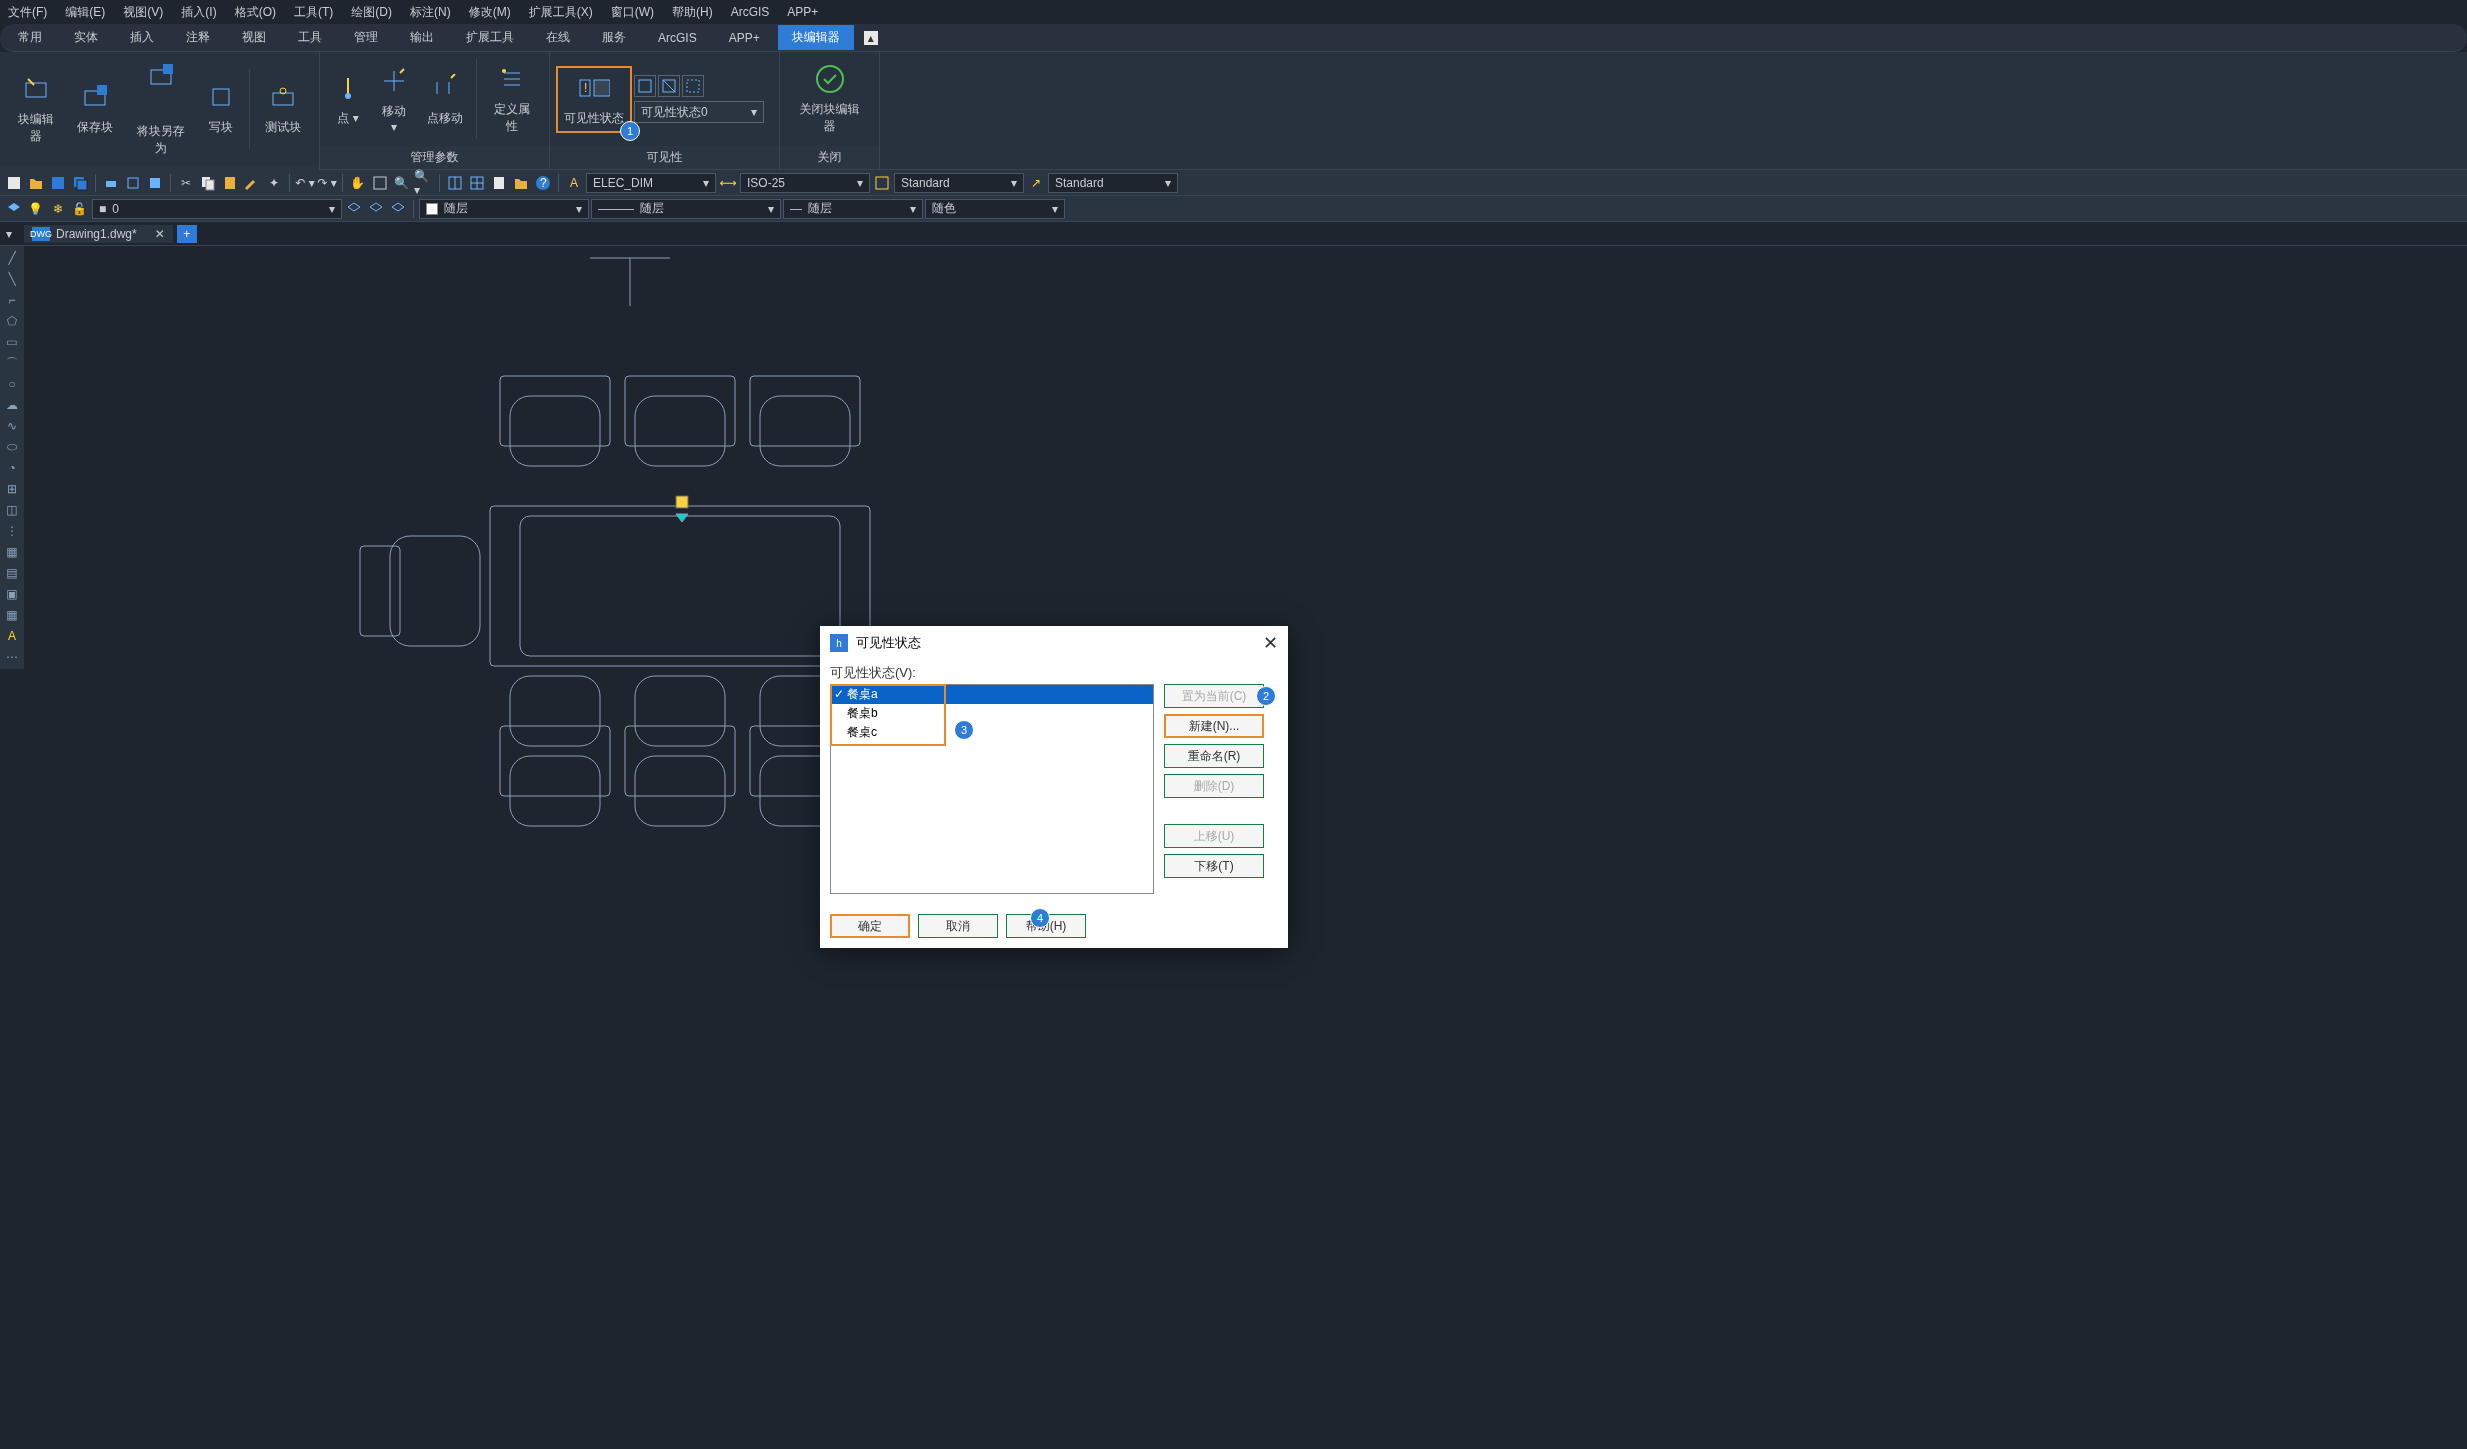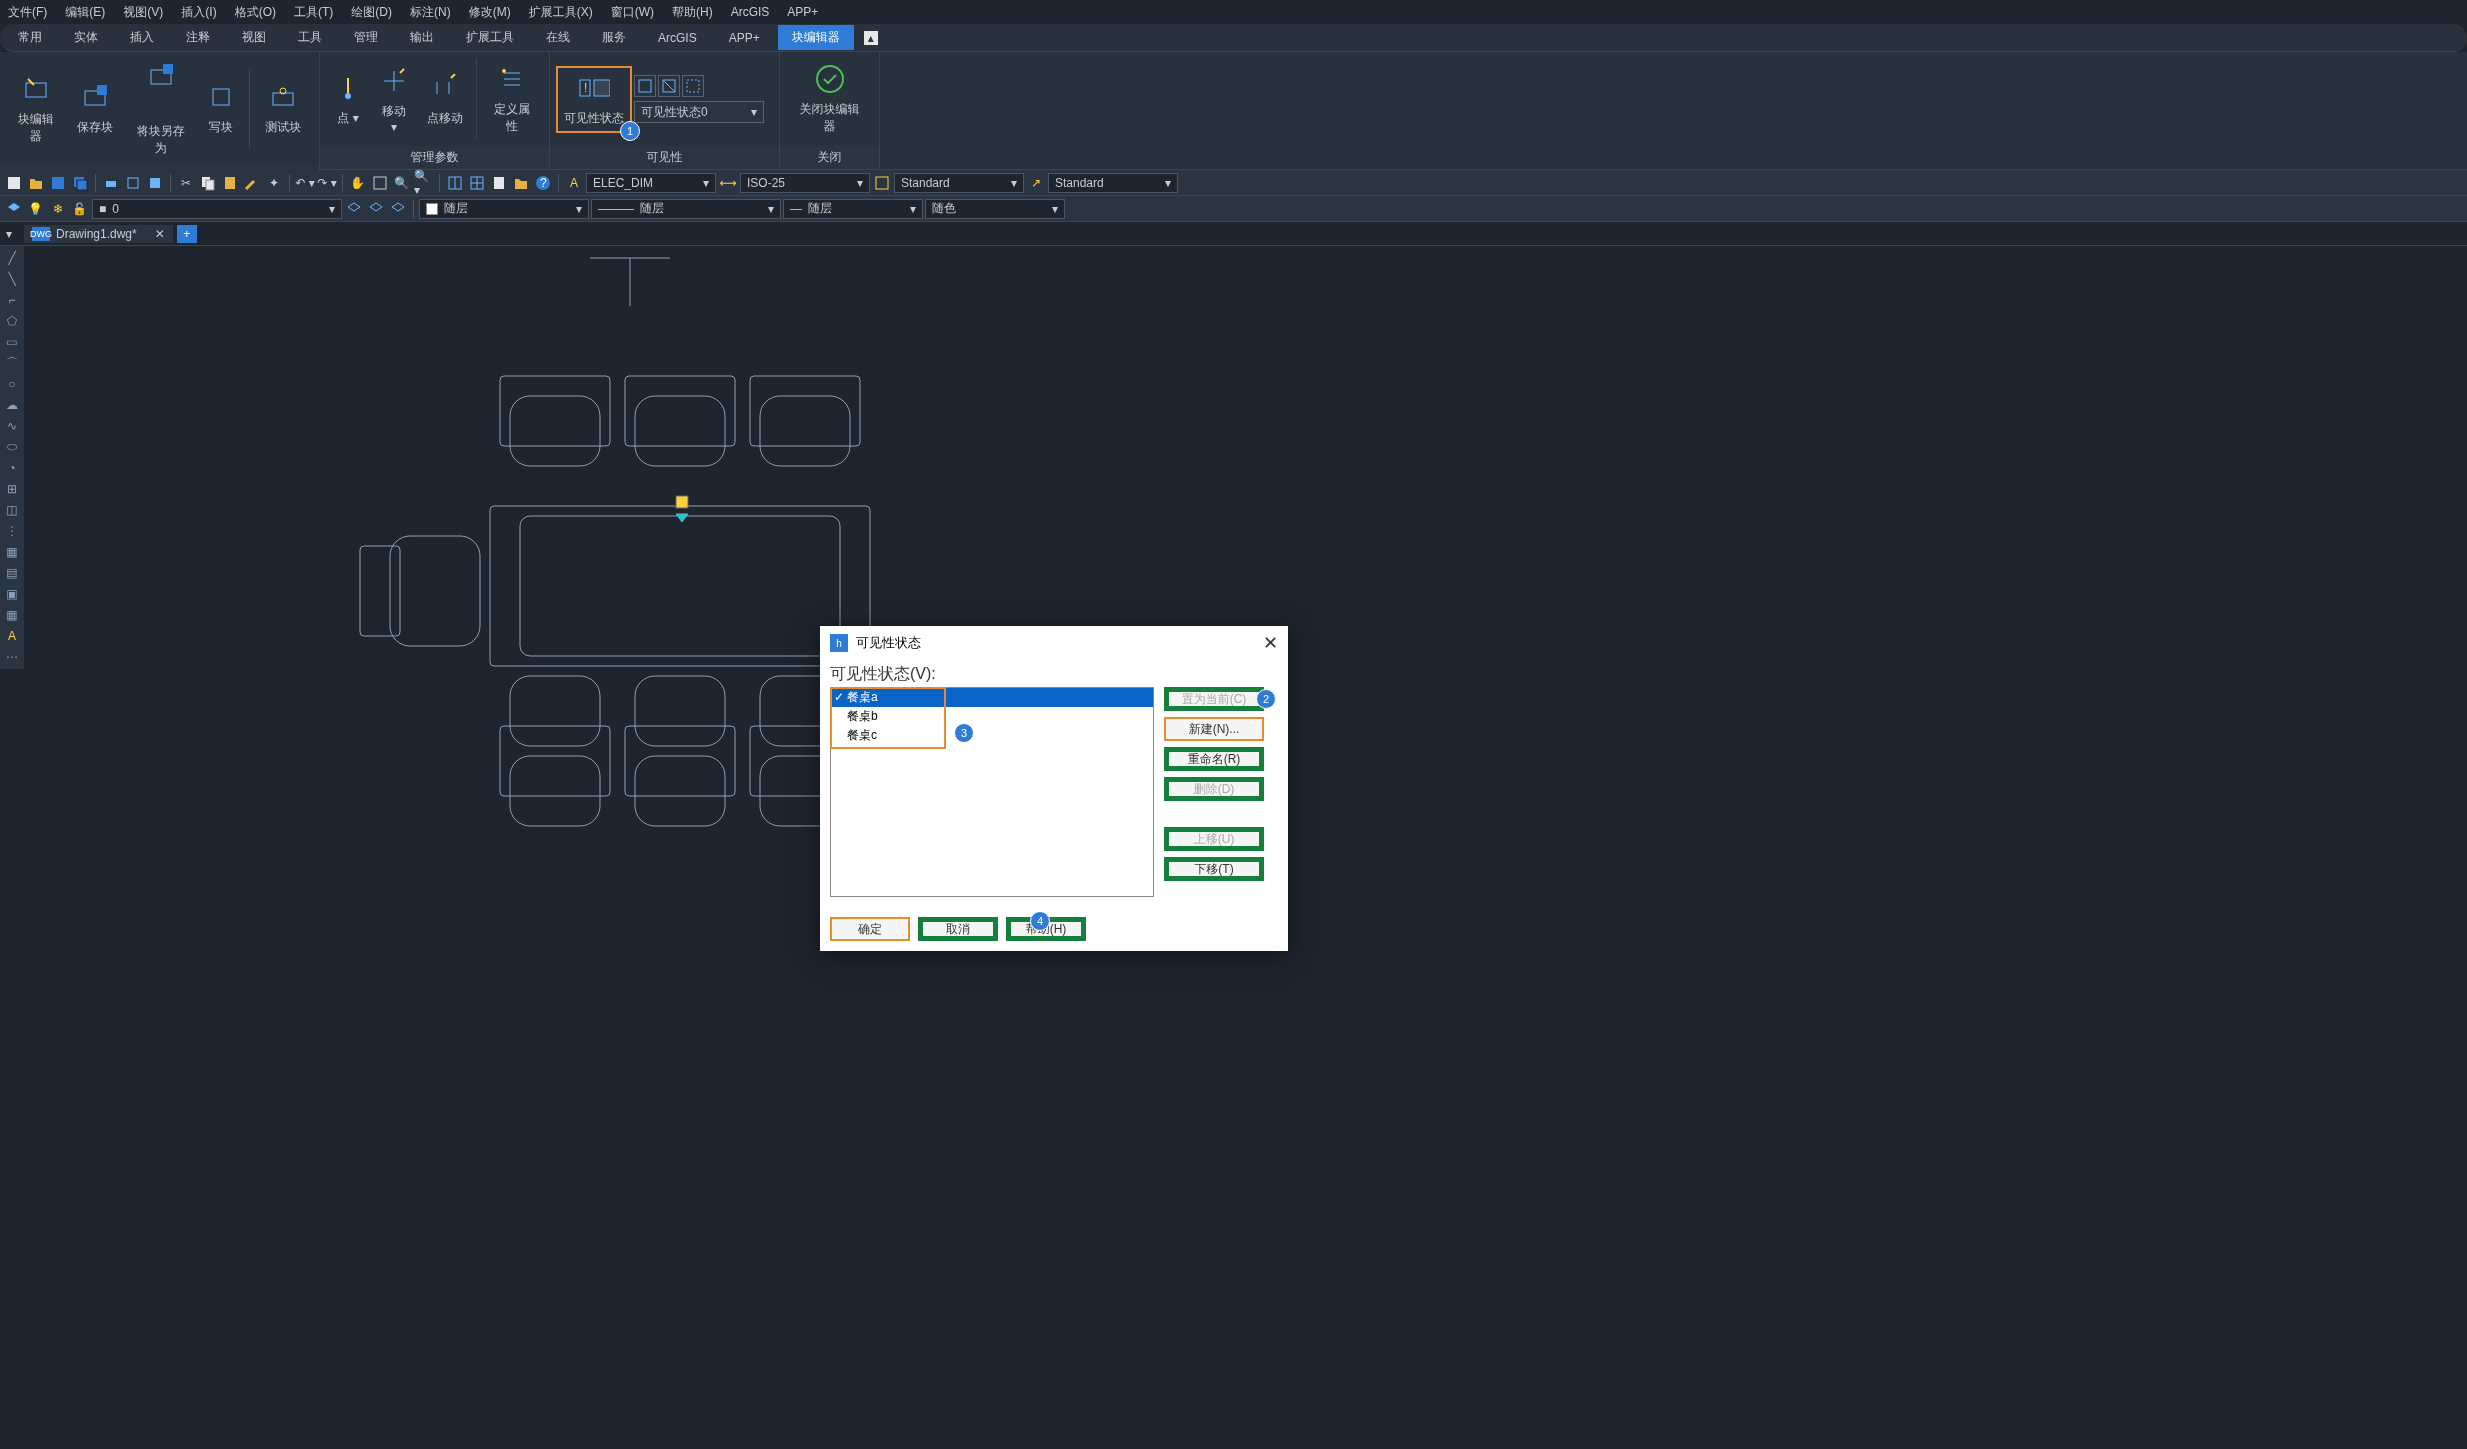--- a/index.html
+++ b/index.html
@@ -47,30 +47,30 @@
 
 .drawing { position: absolute; left: 350px; top: 0px; }
 .drawing svg { stroke: #8aa0b8; fill: none; stroke-width: 1; }
 
 .dialog { position: absolute; left: 820px; top: 380px; width: 468px; background: #fff; box-shadow: 0 4px 24px rgba(0,0,0,0.5); }
 .dialog-title { display: flex; align-items: center; padding: 6px 10px; gap: 8px; }
 .dialog-title .dlg-icon { width: 18px; height: 18px; background: #2e7cd6; color: #fff; display: flex; align-items: center; justify-content: center; font-size: 10px; }
 .dialog-title .title-text { color: #000; font-size: 13px; flex: 1; }
 .dialog-title .dlg-close { font-size: 18px; color: #333; cursor: pointer; }
 .dialog-body { padding: 4px 10px 10px 10px; }
-.dlg-label { color: #333; font-size: 16px; margin-bottom: 2px; }
+.dlg-label { color: #333; font-size: 13px; margin-bottom: 2px; }
 .dlg-content { display: flex; gap: 10px; }
 .list-wrap { position: relative; }
 .list-box { border: 1px solid #888; width: 324px; height: 210px; background: #fff; overflow: auto; }
 .list-item { padding: 1px 4px 1px 16px; color: #000; cursor: pointer; position: relative; }
 .list-item.selected { background: #0a64c8; color: #fff; }
 .list-item .check { position: absolute; left: 3px; top: 2px; color: inherit; }
 .list-highlight-box { position: absolute; left: 0px; top: 0px; width: 116px; height: 62px; border: 2px solid #e88b2e; pointer-events: none; }
 .btn-col { display: flex; flex-direction: column; gap: 6px; }
-.dlg-btn { width: 100px; height: 24px; border: 5px solid #15803d; background: #f5f5f5; color: #333; cursor: pointer; display: flex; align-items: center; justify-content: center; font-size: 12px; }
+.dlg-btn { width: 100px; height: 24px; border: 1px solid #15803d; background: #f5f5f5; color: #333; cursor: pointer; display: flex; align-items: center; justify-content: center; font-size: 12px; }
 .dlg-btn.disabled { color: #aaa; }
 .dlg-btn.highlight { border: 2px solid #e88b2e; }
 .btn-gap { height: 14px; }
 .dialog-footer { display: flex; gap: 8px; padding: 10px; }
 .dialog-footer .dlg-btn { width: 80px; }
 .dialog-footer .dlg-btn.highlight { width: 80px; }
 
 .main { display: flex; flex-direction: column; height: 100%; }
 </style>
 </head>

